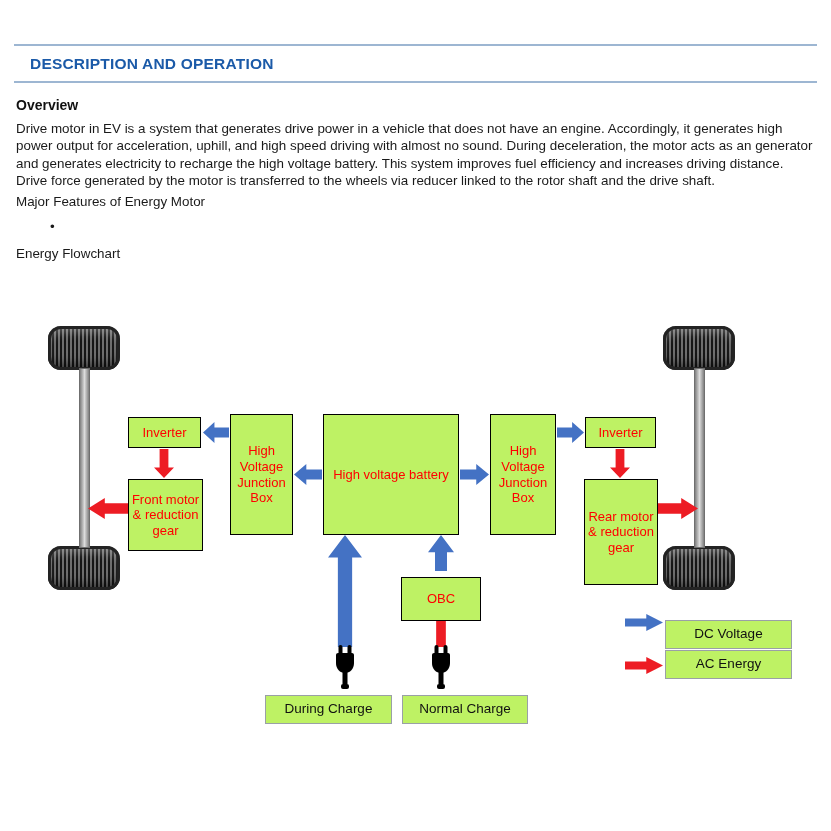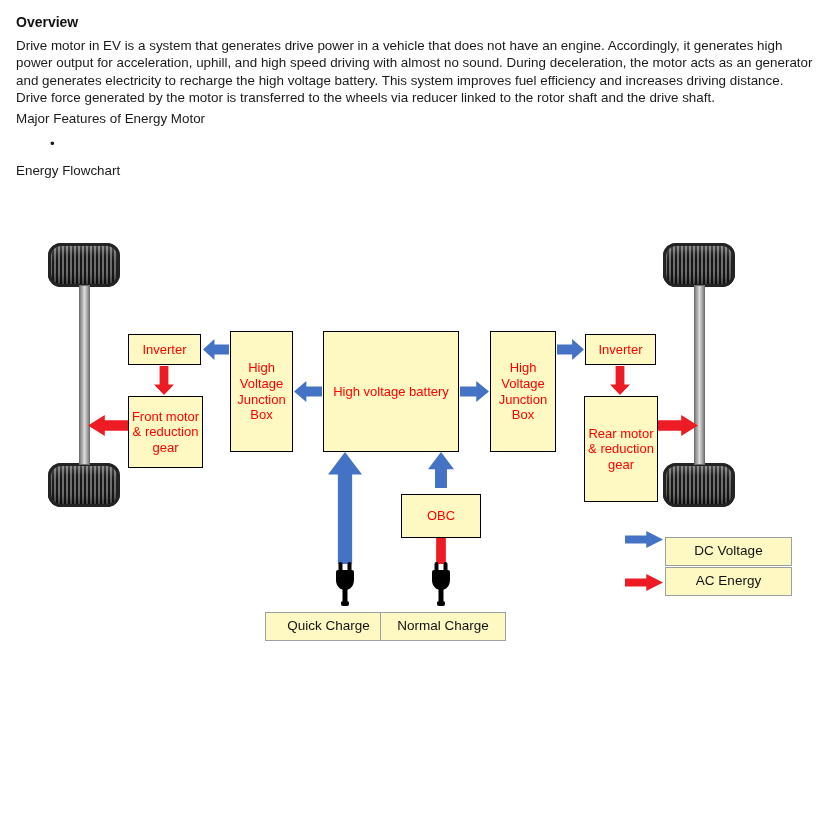--- a/index.html
+++ b/index.html
@@ -18,21 +18,21 @@
   .bullet-row { margin:8px 0 9px 34px; display:flex; gap:8px; }
 
   .diagram { position:relative; height:418px; margin-top:52px; }
 
   .tire { position:absolute; width:72px; height:44px; border-radius:13px;
     background:repeating-linear-gradient(90deg,#161616 0 2px,#6e6e6e 2px 4px);
     box-shadow: inset 0 0 0 3px #232323, inset 0 7px 9px rgba(255,255,255,.28), inset 0 -7px 9px rgba(0,0,0,.45);
   }
   .axle { position:absolute; width:11px; background:linear-gradient(90deg,#7f7f7f,#dcdcdc 50%,#7f7f7f); border:1px solid #6f6f6f; z-index:1; }
 
-  .dbox { position:absolute; border:1px solid #000; background:#fef9c3; display:flex; align-items:center; justify-content:center;
+  .dbox { position:absolute; border:1px solid #000; background:#bef264; display:flex; align-items:center; justify-content:center;
     text-align:center; color:var(--box_text); font-size:13px; line-height:1.2; padding:2px; z-index:3; }
   .gray-box { border:1px solid #9aa0a6; color:#111; font-size:13.5px; }
 
   .arrow { position:absolute; z-index:2; }
   .blue { background:var(--dc); }
   .red  { background:var(--ac); }
   .ar-right     { clip-path:polygon(0 26%,56% 26%,56% 0,100% 50%,56% 100%,56% 74%,0 74%); }
   .ar-left      { clip-path:polygon(100% 26%,44% 26%,44% 0,0 50%,44% 100%,44% 74%,100% 74%); }
   .ar-down      { clip-path:polygon(28% 0,72% 0,72% 64%,100% 64%,50% 100%,0 64%,28% 64%); }
   .ar-up        { clip-path:polygon(50% 0,100% 36%,72% 36%,72% 100%,28% 100%,28% 36%,0 36%); }
@@ -41,20 +41,25 @@
   .ar-left-fat  { clip-path:polygon(100% 25%,42% 25%,42% 0,0 50%,42% 100%,42% 75%,100% 75%); }
   .ar-right-fat { clip-path:polygon(0 25%,58% 25%,58% 0,100% 50%,58% 100%,58% 75%,0 75%); }
 
   .plug { position:absolute; z-index:4; }
 </style>
 </head>
 <body>
 
 <div class="page">
 
+  <div class="rules-header">
+    <div class="rule"></div>
+    <div class="doc-title">DESCRIPTION AND OPERATION</div>
+    <div class="rule"></div>
+  </div>
 
   <div class="content">
     <div class="overview-heading">Overview</div>
     <p class="body-text">Drive motor in EV is a system that generates drive power in a vehicle that does not have an engine. Accordingly, it generates high power output for acceleration, uphill, and high speed driving with almost no sound. During deceleration, the motor acts as an generator and generates electricity to recharge the high voltage battery. This system improves fuel efficiency and increases driving distance. Drive force generated by the motor is transferred to the wheels via reducer linked to the rotor shaft and the drive shaft.</p>
     <p class="plain">Major Features of Energy Motor</p>
     <div class="bullet-row">
       <span>•</span>
     </div>
     <p class="plain">Energy Flowchart</p>
   </div>
@@ -70,22 +75,22 @@
     <div class="axle" style="left:694px; top:54px; height:180px;"></div>
 
     <div class="dbox" style="left:128px; top:103px; width:73px;  height:31px;">Inverter</div>
     <div class="dbox" style="left:230px; top:100px; width:63px;  height:121px;">High Voltage Junction Box</div>
     <div class="dbox" style="left:323px; top:100px; width:136px; height:121px;">High voltage battery</div>
     <div class="dbox" style="left:490px; top:100px; width:66px;  height:121px;">High Voltage Junction Box</div>
     <div class="dbox" style="left:585px; top:103px; width:71px;  height:31px;">Inverter</div>
     <div class="dbox" style="left:128px; top:165px; width:75px;  height:72px;">Front motor &amp; reduction gear</div>
     <div class="dbox" style="left:584px; top:165px; width:74px;  height:106px;">Rear motor &amp; reduction gear</div>
     <div class="dbox" style="left:401px; top:263px; width:80px;  height:44px;">OBC</div>
-    <div class="dbox gray-box" style="left:265px; top:381px; width:127px; height:29px;">Quick Charge</div>
-    <div class="dbox gray-box" style="left:380px; top:381px; width:126px; height:29px;">Normal Charge</div>
+    <div class="dbox gray-box" style="left:265px; top:381px; width:127px; height:29px;">During Charge</div>
+    <div class="dbox gray-box" style="left:402px; top:381px; width:126px; height:29px;">Normal Charge</div>
 
     <div class="arrow blue ar-left" style="left:203px; top:108px; width:26px; height:21px;"></div>
     <div class="arrow blue ar-left" style="left:294px; top:150px; width:28px; height:21px;"></div>
     <div class="arrow blue ar-right" style="left:460px; top:150px; width:29px; height:21px;"></div>
     <div class="arrow blue ar-right" style="left:557px; top:108px; width:27px; height:21px;"></div>
     <div class="arrow blue ar-up-tall" style="left:328px; top:221px; width:34px; height:112px;"></div>
     <div class="arrow blue ar-up-short" style="left:428px; top:221px; width:26px; height:36px;"></div>
 
     <div class="arrow red ar-down" style="left:154px; top:135px; width:20px; height:29px;"></div>
     <div class="arrow red ar-down" style="left:610px; top:135px; width:20px; height:29px;"></div>

